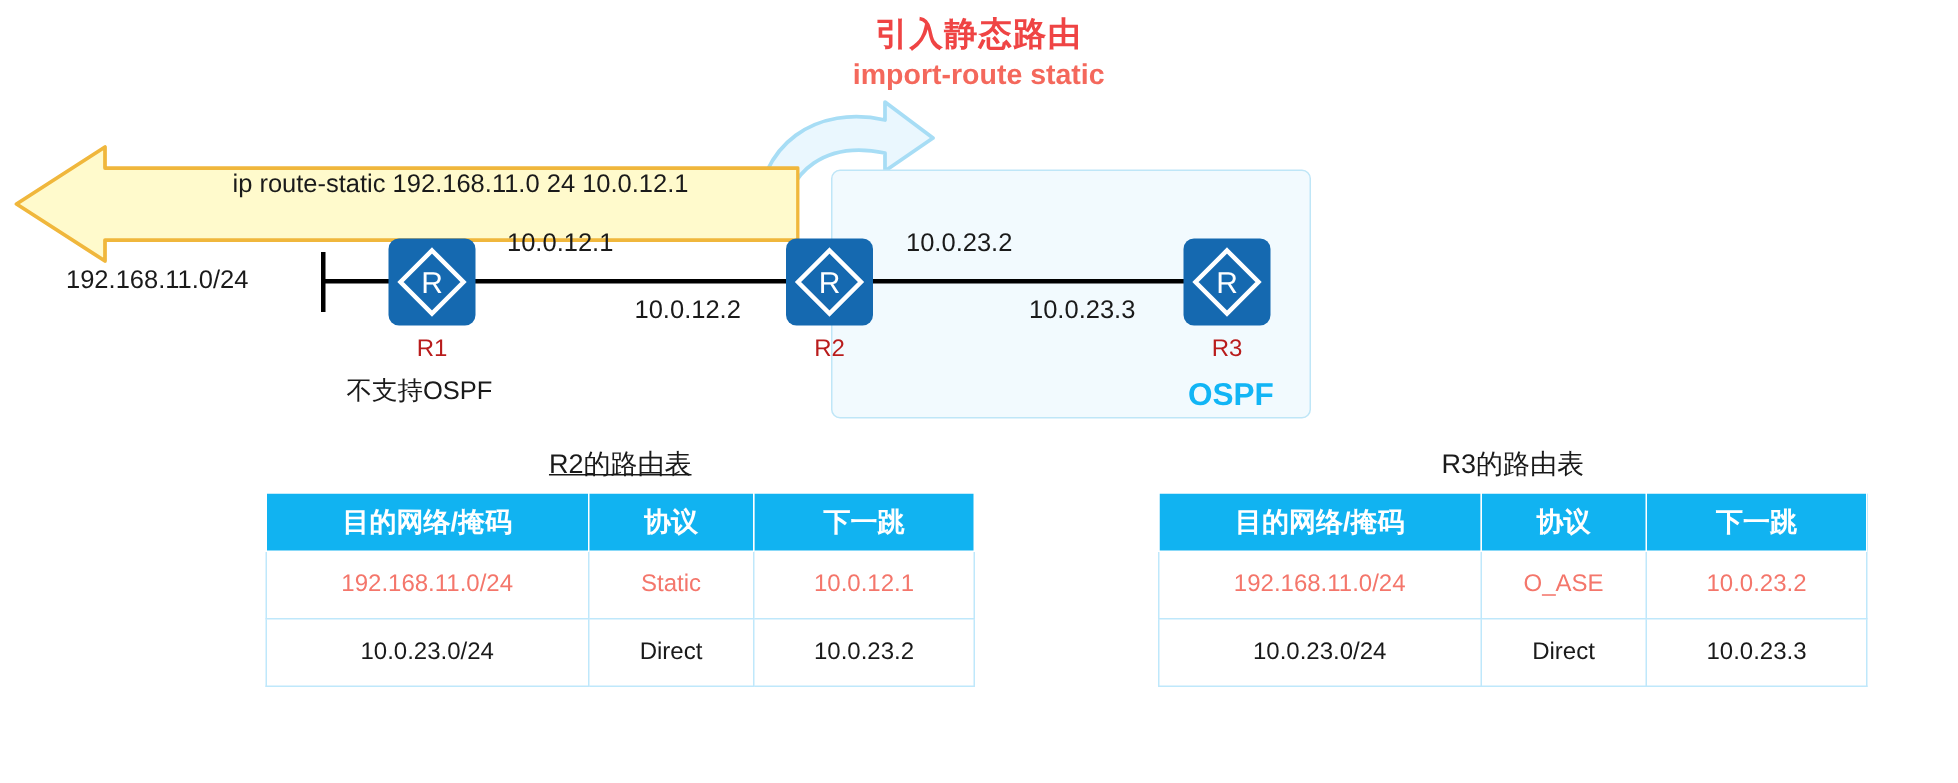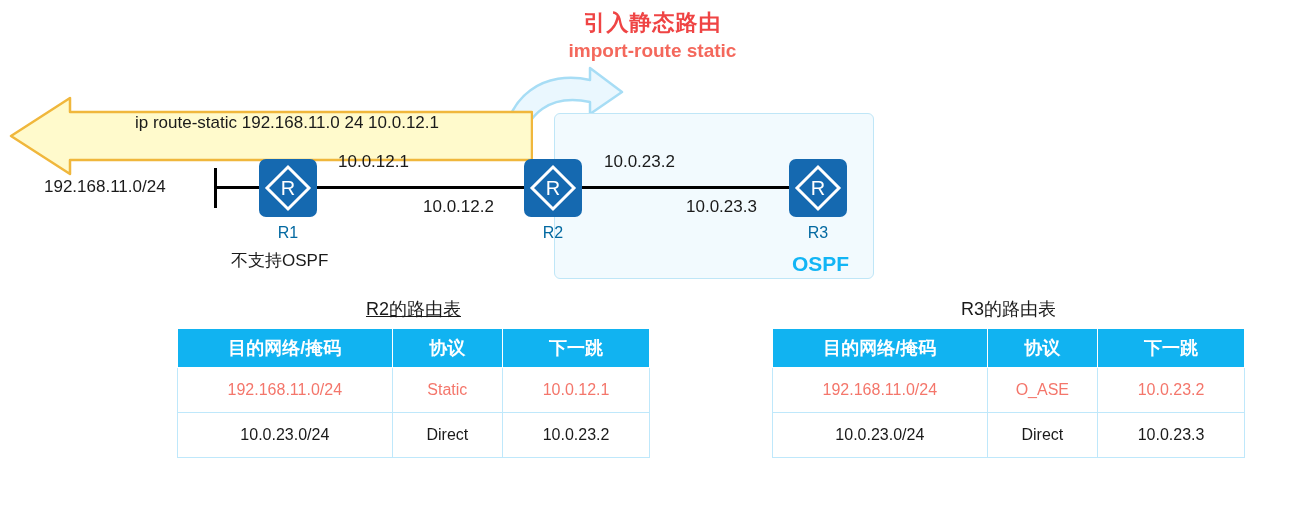--- a/index.html
+++ b/index.html
@@ -48,21 +48,21 @@
   }
 
   
   .banner-arrow {
     position: absolute;
     left: 8px; top: 96px;
     width: 525px; height: 80px;
   }
   .banner-text {
     position: absolute;
-    left: 77px; top: 113px;
+    left: 97px; top: 113px;
     width: 420px;
     text-align: center;
     font-size: 17px;
     color: #1a1a1a;
     white-space: nowrap;
   }
 
   
   .ospf-box {
     position: absolute;
@@ -97,21 +97,21 @@
   .router {
     position: absolute;
     width: 58px; height: 58px;
     background: #1569b0;
     border-radius: 7px;
   }
   .router svg { display: block; }
   .router-name {
     position: absolute;
     font-size: 16px;
-    color: #0369a1;
+    color: #b91c1c;
     text-align: center;
     width: 70px;
   }
   .dlabel-big {
     position: absolute;
     font-size: 17px;
     color: #1a1a1a;
     white-space: nowrap;
   }
 

